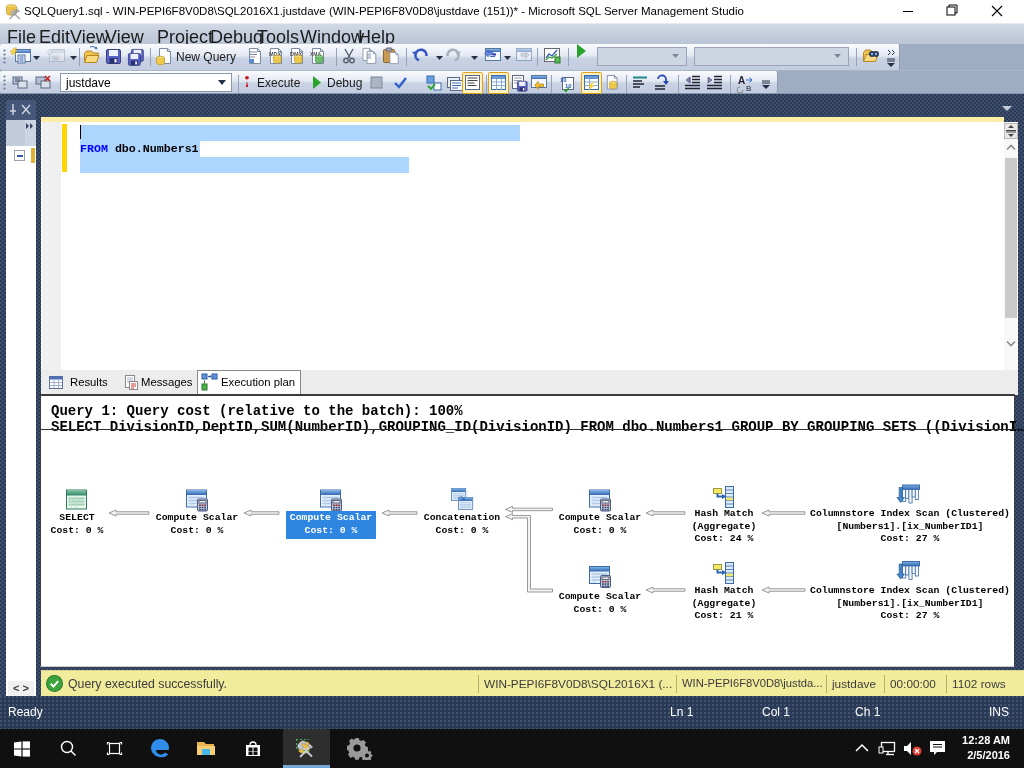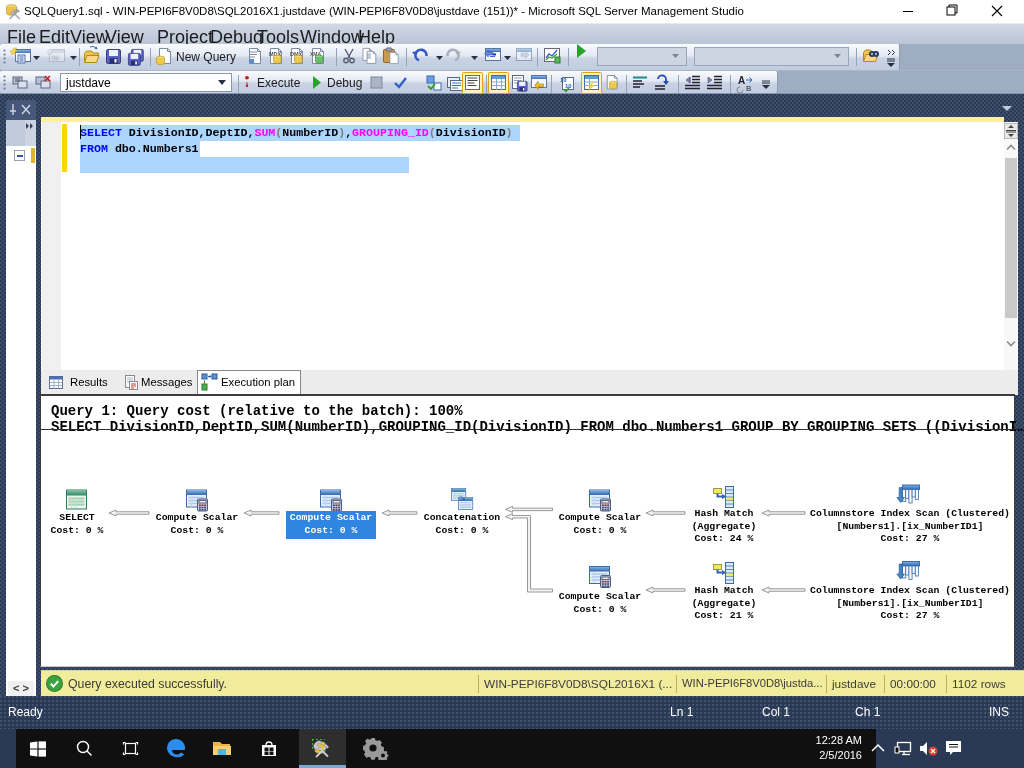--- a/index.html
+++ b/index.html
@@ -76,21 +76,21 @@
 #ybar { position:absolute; left:41px; top:576px; width:985px; height:26px; background:#f1eb9c; border-top:1px solid #d8d294; font-size:11.8px; color:#3c3c3c; }
 .ysep { position:absolute; top:4px; width:1px; height:18px; background:#b6b06a; }
 #navlr { position:absolute; left:8px; top:587px; width:26px; height:15px; background:#f0f0f0; color:#3a3a3a; font-size:11px; font-weight:700; text-align:center; line-height:15px; }
 
 
 #statusbar { position:absolute; left:0; top:696px; width:1024px; height:33px; background-color:#2b3a54;
   background-image:radial-gradient(circle at 1px 1px, rgba(92,114,150,.45) .9px, transparent 1.4px);
   background-size:4px 4px; color:#fff; font-size:12px; }
 
 
-#taskbar { position:absolute; left:16px; top:729px; width:860px; height:39px; background:#101010; color:#fff; }
+#taskbar { position:absolute; left:0; top:729px; width:1024px; height:39px; background:#101010; color:#fff;font-weight:bold; }
 .tbi { position:absolute; top:0; height:39px; }
 #clock { position:absolute; right:14px; top:4px; text-align:right; font-size:11px; line-height:15px; color:#fff; }
 </style>
 </head>
 <body>
 <div id="stage">
 
   <div id="titlebar">
     <svg class="abs" style="left:5px;top:3px" width="17" height="17" viewBox="0 0 17 17">
       <ellipse cx="6.5" cy="3.8" rx="5" ry="2.1" fill="#f7d869" stroke="#c19a36" stroke-width=".7"></ellipse>
@@ -469,21 +469,20 @@
 
     <div id="tabband"></div>
     <div class="tabarrow"></div>
 
     <div id="editor">
       <div id="edmargin"></div>
       <div id="chbar"></div>
       <div class="sel" style="top:3px;width:440px"></div>
       <div class="sel" style="top:19px;width:120px"></div>
       <div class="sel" style="top:35px;width:329px"></div>
-      <div class="cl" style="top:3px"><span class="kw">SELECT</span><span class="id"> DivisionID,DeptID,</span><span class="fn">SUM</span><span class="gr">(</span><span class="id">NumberID</span><span class="gr">)</span><span class="id">,</span><span class="fn">GROUPING_ID</span><span class="gr">(</span><span class="id">DivisionID</span><span class="gr">)</span></div>
       <div class="cl" style="top:19px"><span class="kw">FROM</span><span class="id"> dbo.Numbers1</span></div>
       <div id="caret"></div>
     </div>
 
     <div id="vsb"></div>
     <div id="splitbtn">
       <svg width="12" height="14" viewBox="0 0 12 14">
         <path d="M6 1 l3 3 h-6 z M6 13 l-3 -3 h6 z" fill="#444"></path>
         <path d="M1 6.5 h10 M1 8 h10" stroke="#444" stroke-width="1"></path>
       </svg>

